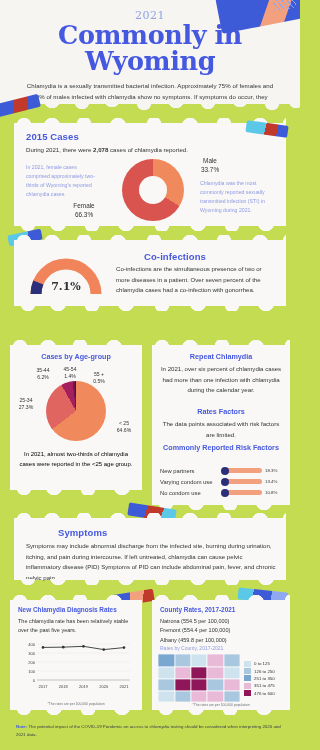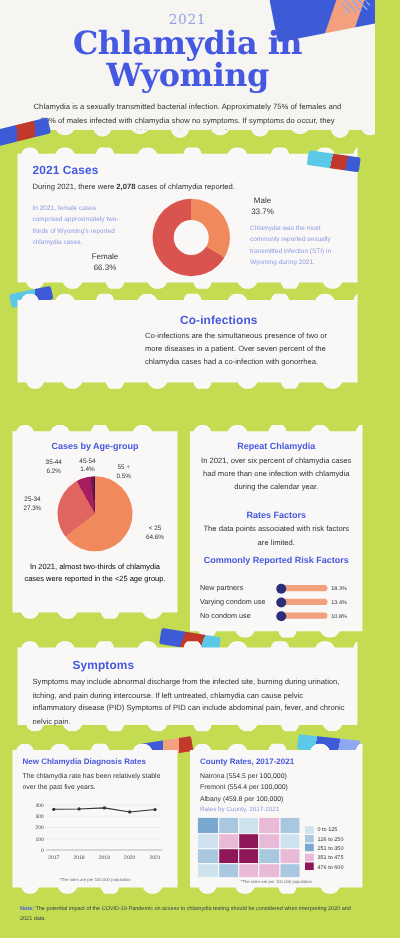--- a/index.html
+++ b/index.html
@@ -216,48 +216,55 @@
     transform:rotate(6deg); }
 </style>
 </head>
 <body>
 
 <div class="page">
 
   <div class="hero">
     <div class="hero-ribbon"></div>
     <div class="hero-year">2021</div>
-    <div class="hero-title">Chlamydia in Wyoming</div>
+    <div class="hero-title">Commonly in Wyoming</div>
     <div class="hero-sub body-txt">Chlamydia is a sexually transmitted bacterial infection. Approximately 75% of females and 50% of males infected with chlamydia show no symptoms. If symptoms do occur, they present within one to three weeks after exposure.</div>
   </div>
   <div class="torn-down" style="top:104px"></div>
 
   <div class="tape" id="tape-1"></div>
 
   <div class="card" id="card-cases">
-    <div class="h2">2021 Cases</div>
+    <div class="h2">2015 Cases</div>
     <div class="lead body-txt"><span>During 2021, there were </span><span class="b">2,078</span><span> cases of chlamydia reported.</span></div>
     <div class="side-note" id="note-left">In 2021, female cases comprised approximately two-thirds of Wyoming's reported chlamydia cases.</div>
     <div class="side-note" id="note-right">Chlamydia was the most commonly reported sexually transmitted infection (STI) in Wyoming during 2021.</div>
     <div class="donut-wrap">
       <div class="donut"></div>
       <div class="donut-hole"></div>
     </div>
     <div class="lbl" id="lbl-male">
       <span>Male</span><br><span>33.7%</span>
     </div>
     <div class="lbl" id="lbl-female">
       <span>Female</span><br><span>66.3%</span>
     </div>
   </div>
 
   <div class="tape" id="tape-2"></div>
   <div class="tape" id="tape-3"></div>
 
   <div class="card" id="card-coinf">
+    <div class="gauge">
+      <svg width="76" height="44" viewBox="0 0 76 44">
+        <path d="M8 40 A30 30 0 0 1 68 40" fill="none" stroke="#f2845c" stroke-width="11"></path>
+        <path d="M8 40 A30 30 0 0 1 10.3 28.5" fill="none" stroke="#2b2f7a" stroke-width="11"></path>
+      </svg>
+      <div class="gauge-val">7.1%</div>
+    </div>
     <div class="h2">Co-infections</div>
     <div class="ctext body-txt">Co-infections are the simultaneous presence of two or more diseases in a patient. Over seven percent of the chlamydia cases had a co-infection with gonorrhea.</div>
   </div>
 
   <div class="card" id="card-age">
     <div class="h3">Cases by Age-group</div>
     <div class="pie-wrap">
       <div class="pie"></div>
     </div>
     <div class="pl" id="pl-3544">

